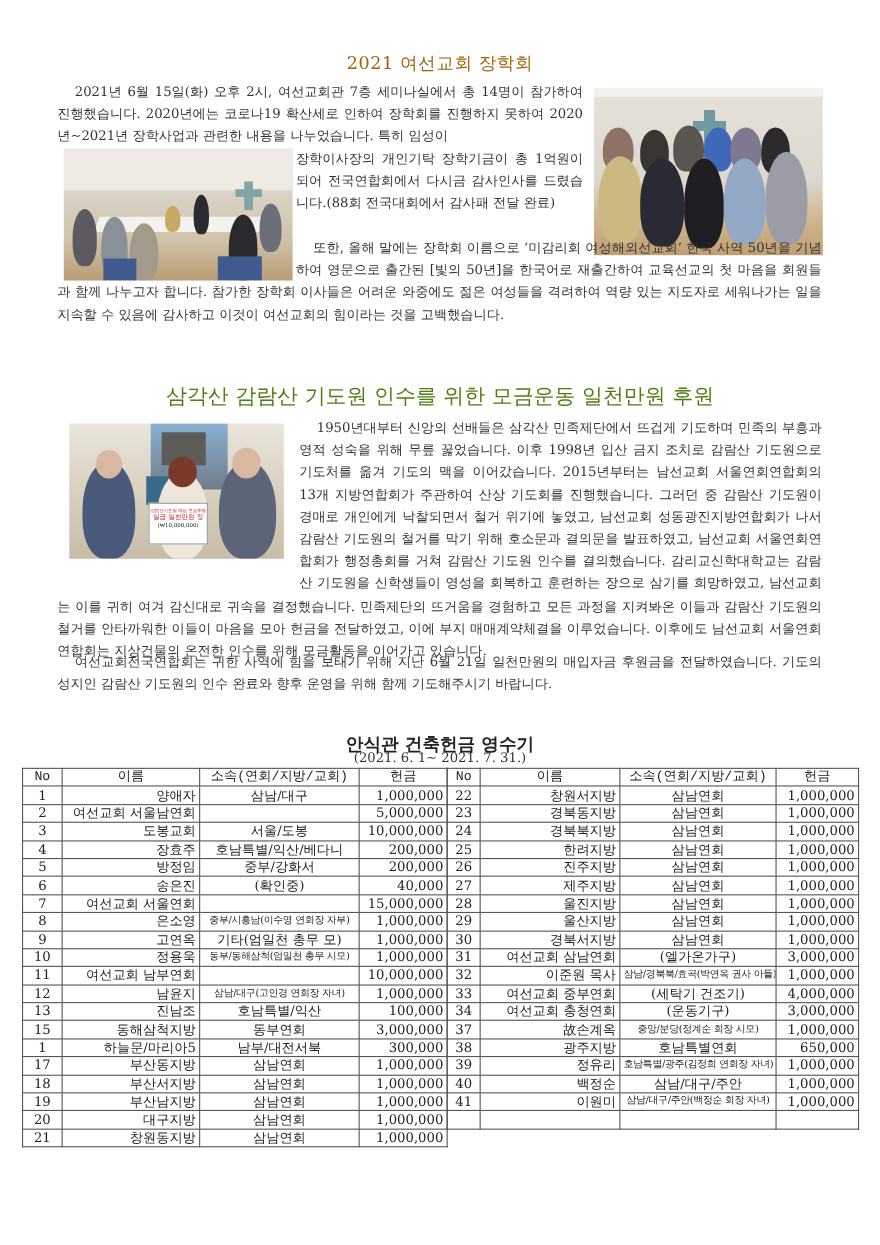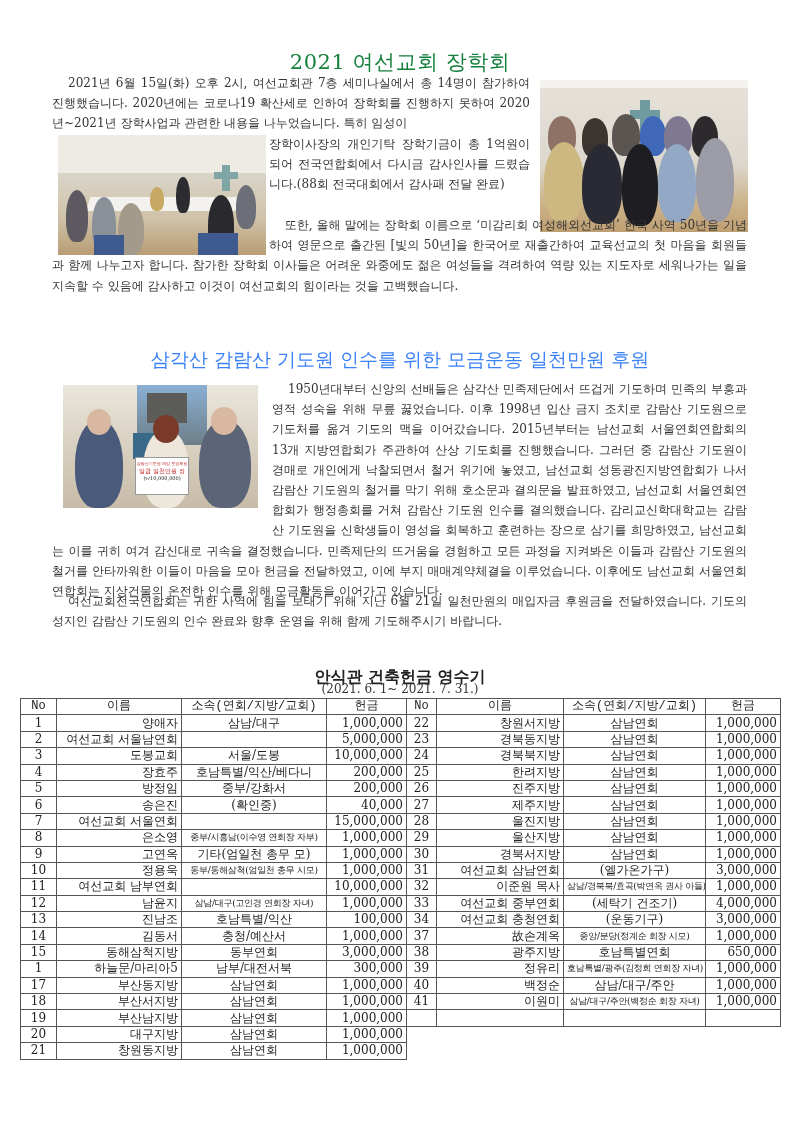--- a/index.html
+++ b/index.html
@@ -1,30 +1,30 @@
 <!DOCTYPE html>
 <html><head>
 <meta charset="utf-8">
 <style>
   * { box-sizing: border-box; margin: 0; padding: 0; }
   html, body { width: 800px; height: 1132px; background: #ffffff; }
   body { font-family: "DejaVu Serif", "Liberation Serif", serif; color: #222; position: relative; overflow: hidden; }
 
-  .title1 { position: absolute; top: 48px; left: 0; width: 800px; text-align: center; font-size: 21px; color: #15803d; letter-spacing: 0.5px; }
+  .title1 { position: absolute; top: 48px; left: 0; width: 800px; text-align: center; font-size: 16px; color: #a16207; letter-spacing: 0.5px; }
   .para { font-size: 12px; line-height: 20.2px; text-align: justify; color: #333; }
   .indent { text-indent: 16px; }
 
   .photo { position: absolute; overflow: hidden; }
   .photo-meeting { left: 58px; top: 135px; width: 208px; height: 120px; background: linear-gradient(180deg,#e8e4dc 0%,#d9d3c6 35%,#cfc2a8 70%,#b89c74 100%); }
   .photo-group { left: 540px; top: 80px; width: 208px; height: 152px; background: linear-gradient(180deg,#e6e2da 0%,#ddd8ce 55%,#cdb48c 80%,#bf9f72 100%); }
   .photo-cheque { left: 63px; top: 385px; width: 195px; height: 123px; background: linear-gradient(180deg,#eae6dc 0%,#d8d0c0 50%,#c8bca8 100%); }
 
   .shape { position: absolute; border-radius: 50% 50% 40% 40%; }
 
-  .title2 { position: absolute; top: 347px; left: 0; width: 800px; text-align: center; font-size: 19px; color: #3b82f6; font-weight: normal; }
+  .title2 { position: absolute; top: 347px; left: 0; width: 800px; text-align: center; font-size: 19px; color: #4d7c0f; font-weight: normal; }
 
   .table-title { position: absolute; top: 667px; left: 0; width: 800px; text-align: center; font-size: 16px; font-weight: bold; color: #222; }
   .table-sub { position: absolute; top: 682px; left: 0; width: 800px; text-align: center; font-size: 12px; color: #333; }
 
   table.don { position: absolute; border-collapse: collapse; font-size: 12px; table-layout: fixed; }
   table.don td, table.don th { border: 1px solid #555; height: 16.4px; padding: 0 3px; font-weight: normal; white-space: nowrap; overflow: hidden; line-height: 15px; }
   table.don th { text-align: center; font-family: Liberation Mono, monospace; }
   .c-no { text-align: center; }
   .c-name { text-align: right; }
   .c-aff { text-align: center; }
@@ -195,26 +195,20 @@
         <td class="c-aff small">삼남/대구(고인경 연회장 자녀)</td>
         <td class="c-amt">1,000,000</td>
       </tr>
       <tr>
         <td class="c-no">13</td>
         <td class="c-name">진남조</td>
         <td class="c-aff">호남특별/익산</td>
         <td class="c-amt">100,000</td>
       </tr>
       <tr>
-        <td class="c-no">14</td>
-        <td class="c-name">김동서</td>
-        <td class="c-aff">충청/예산서</td>
-        <td class="c-amt">1,000,000</td>
-      </tr>
-      <tr>
         <td class="c-no">15</td>
         <td class="c-name">동해삼척지방</td>
         <td class="c-aff">동부연회</td>
         <td class="c-amt">3,000,000</td>
       </tr>
       <tr>
         <td class="c-no">1</td>
         <td class="c-name">하늘문/마리아5</td>
         <td class="c-aff">남부/대전서북</td>
         <td class="c-amt">300,000</td>

